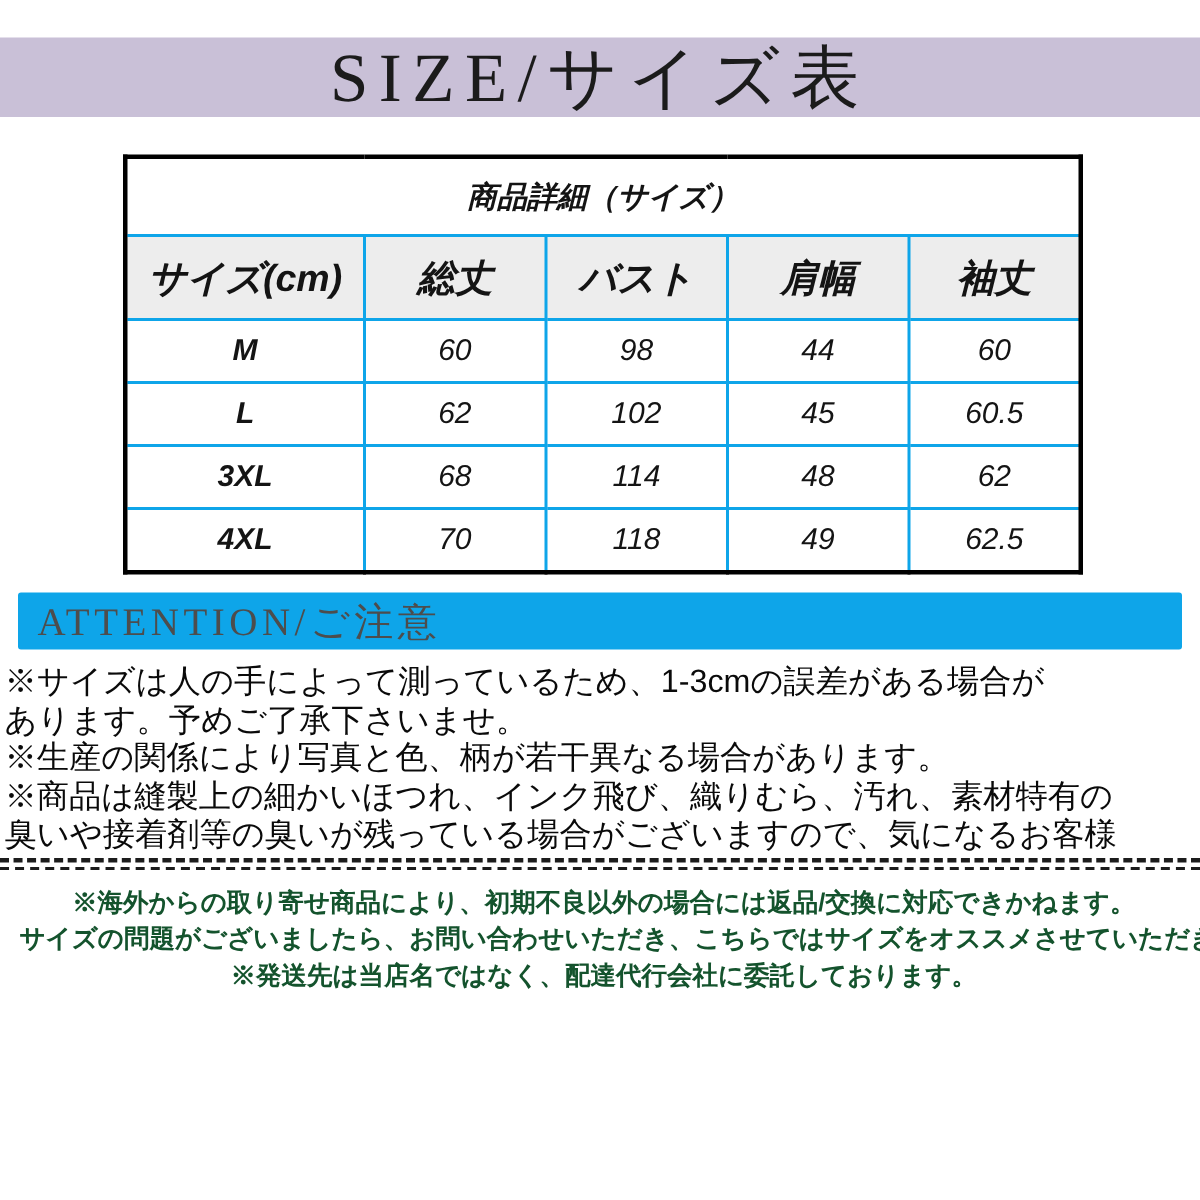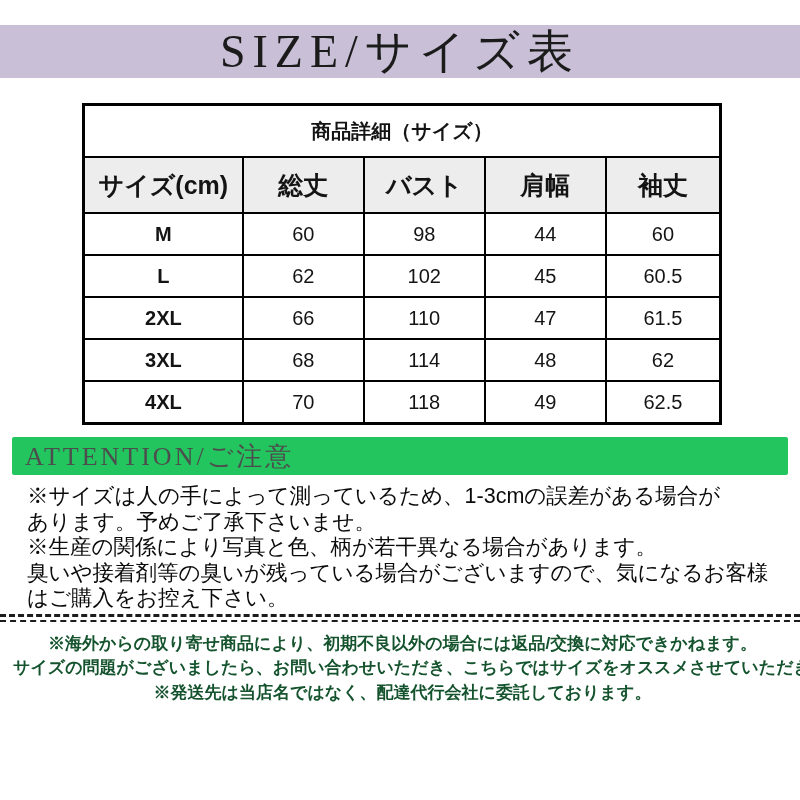--- a/index.html
+++ b/index.html
@@ -17,39 +17,39 @@
     font-size:46px;letter-spacing:7px;color:#1b1b1b;line-height:1;
     white-space:nowrap;
   }
   
   table.size-table{
     margin:25px 0 0 82px;width:640px;
     border-collapse:collapse;border:3px solid #000;
     table-layout:fixed;
   }
   table.size-table td{
-    border:2px solid #000000;text-align:center;vertical-align:middle;
-    padding:0;font-size:20px;color:#141414;
+    border:2px solid #0ea5e9;text-align:center;vertical-align:middle;
+    padding:0;font-size:20px;color:#141414;font-style:italic;
   }
   td.caption-cell{height:50px;font-size:24px;font-weight:bold;background:#ffffff;}
   tr.head-row td{height:54px;font-size:25px;font-weight:bold;background:#ededed;}
   tr.data-row td{height:40px;background:#ffffff;}
   tr.data-row td.size-cell{font-weight:bold;}
   
   .attention-band{
-    margin:12px 12px 0 12px;height:38px;background:#22c55e;border-radius:2px;
+    margin:12px 12px 0 12px;height:38px;background:#0ea5e9;border-radius:2px;
     display:flex;align-items:center;
   }
   .attention-text{
     font-family:"Liberation Serif","DejaVu Serif",serif;
     font-size:26px;letter-spacing:3px;color:#4d4d4d;padding-left:13px;
     white-space:nowrap;
   }
   
-  .notes{margin:9px 8px 0 27px;}
+  .notes{margin:9px 8px 0 3px;}
   .note-line{
     font-size:21.5px;line-height:25.5px;color:#0a0a0a;white-space:nowrap;
   }
   
   .divider{
     margin-top:2px;height:3px;width:100%;
     border-top:3px dashed #1c1c1c;border-bottom:2px dashed #1c1c1c;
     box-sizing:content-box;
   }
   
@@ -94,27 +94,20 @@
         <td>60</td>
       </tr>
       <tr class="data-row">
         <td class="size-cell">L</td>
         <td>62</td>
         <td>102</td>
         <td>45</td>
         <td>60.5</td>
       </tr>
       <tr class="data-row">
-        <td class="size-cell">2XL</td>
-        <td>66</td>
-        <td>110</td>
-        <td>47</td>
-        <td>61.5</td>
-      </tr>
-      <tr class="data-row">
         <td class="size-cell">3XL</td>
         <td>68</td>
         <td>114</td>
         <td>48</td>
         <td>62</td>
       </tr>
       <tr class="data-row">
         <td class="size-cell">4XL</td>
         <td>70</td>
         <td>118</td>
@@ -125,22 +118,22 @@
   </table>
 
   <div class="attention-band">
     <span class="attention-text">ATTENTION/ご注意</span>
   </div>
 
   <div class="notes">
     <div class="note-line">※サイズは人の手によって測っているため、1-3cmの誤差がある場合が</div>
     <div class="note-line">あります。予めご了承下さいませ。</div>
     <div class="note-line">※生産の関係により写真と色、柄が若干異なる場合があります。</div>
+    <div class="note-line">※商品は縫製上の細かいほつれ、インク飛び、織りむら、汚れ、素材特有の</div>
     <div class="note-line">臭いや接着剤等の臭いが残っている場合がございますので、気になるお客様</div>
-    <div class="note-line">はご購入をお控え下さい。</div>
   </div>
 
   <div class="divider"></div>
 
   <div class="shipping-notes">
     <div class="shipping-line">※海外からの取り寄せ商品により、初期不良以外の場合には返品/交換に対応できかねます。</div>
     <div class="shipping-line">サイズの問題がございましたら、お問い合わせいただき、こちらではサイズをオススメさせていただきます。</div>
     <div class="shipping-line">※発送先は当店名ではなく、配達代行会社に委託しております。</div>
   </div>
 

